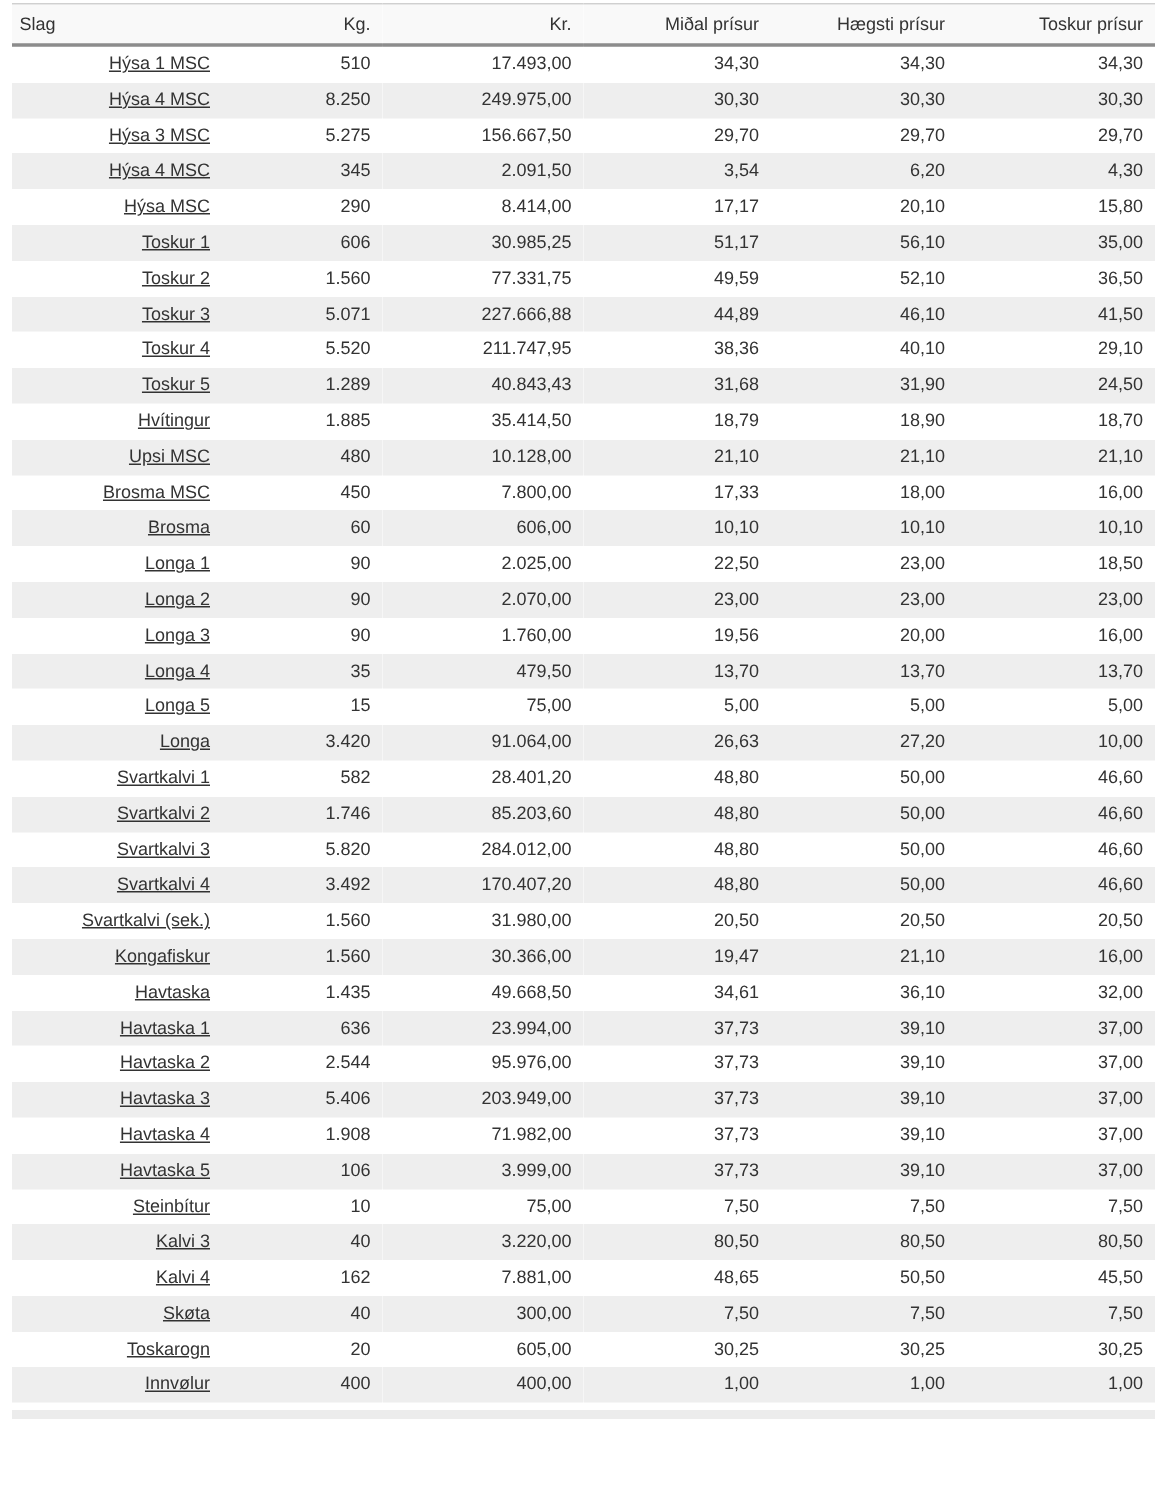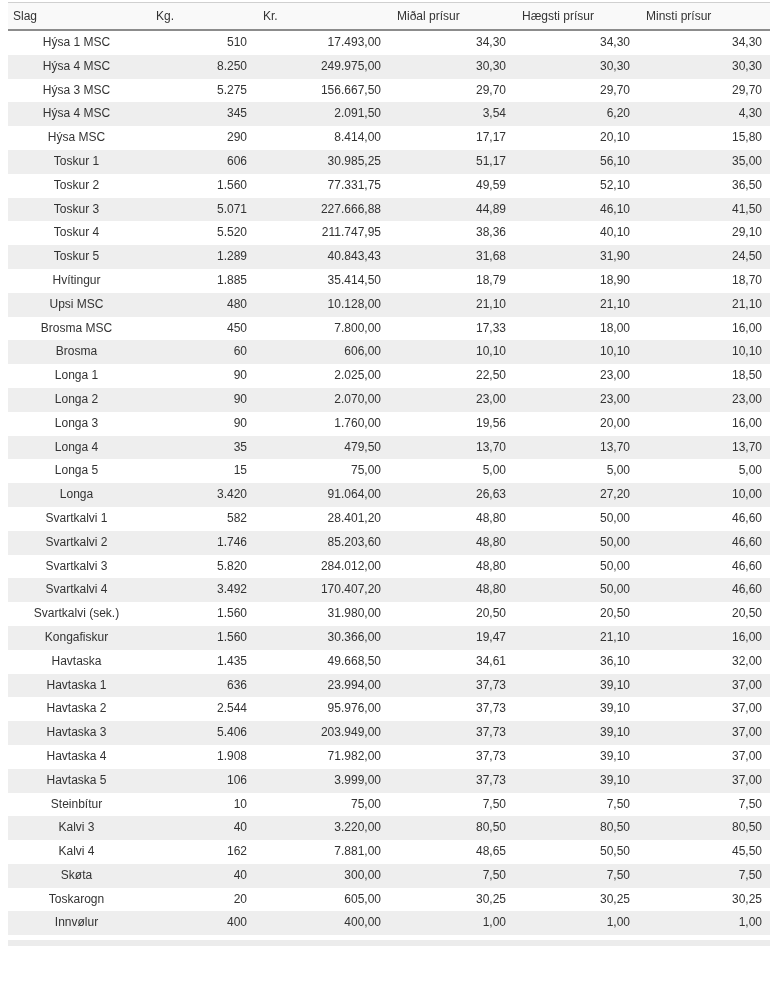--- a/index.html
+++ b/index.html
@@ -24,40 +24,40 @@
     color: var(--text-color, #333333);
   }
   table.price-table col.c0 { width: 140px; }
   table.price-table col.c1 { width: 107px; }
   table.price-table col.c2 { width: 134px; }
   table.price-table col.c3 { width: 125px; }
   table.price-table col.c4 { width: 124px; }
   table.price-table col.c5 { width: 132px; }
   table.price-table th {
     font-weight: normal;
-    text-align: left;
+    text-align: right;
     padding: 0 8px;
     height: 26px;
     line-height: 26px;
     white-space: nowrap;
     overflow: hidden;
     background: var(--header-bg, #f9f9f9);
     border-top: 1px solid var(--header-border-top, #d0d0d0);
     border-bottom: 2px solid var(--header-border-bottom, #8c8c8c);
   }
   table.price-table th:first-child { text-align: left; padding-left: 5px; }
   table.price-table td {
     text-align: right;
     padding: 0 8px;
     height: 23.8px;
     line-height: 23.8px;
     white-space: nowrap;
     overflow: hidden;
   }
-  table.price-table td:first-child { text-align: center; padding-left: 5px; }
+  table.price-table td:first-child { text-align: right; padding-left: 5px; text-decoration: underline; }
   table.price-table tbody tr:nth-child(even) { background: var(--row-alt-bg, #eeeeee); }
   table.price-table tbody tr:nth-child(odd)  { background: var(--row-bg, #ffffff); }
   .footer-strip {
     margin-top: 5px;
     width: 762px;
     height: 6px;
     background: var(--strip-bg, #ececec);
   }
 </style>
 </head>
@@ -73,21 +73,21 @@
         <col class="c4">
         <col class="c5">
     </colgroup>
     <thead>
       <tr>
         <th>Slag</th>
         <th>Kg.</th>
         <th>Kr.</th>
         <th>Miðal prísur</th>
         <th>Hægsti prísur</th>
-        <th>Minsti prísur</th>
+        <th>Toskur prísur</th>
       </tr>
     </thead>
     <tbody id="table-body">
         <tr>
           <td>Hýsa 1 MSC</td>
           <td>510</td>
           <td>17.493,00</td>
           <td>34,30</td>
           <td>34,30</td>
           <td>34,30</td>

